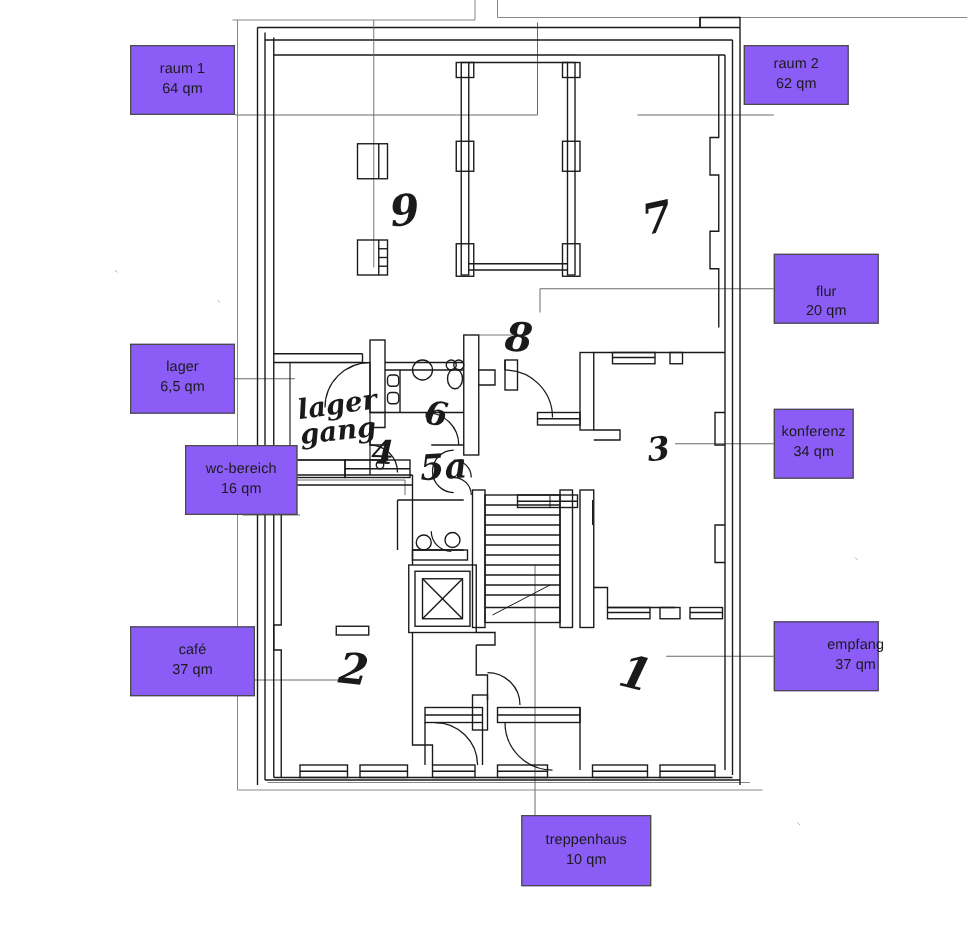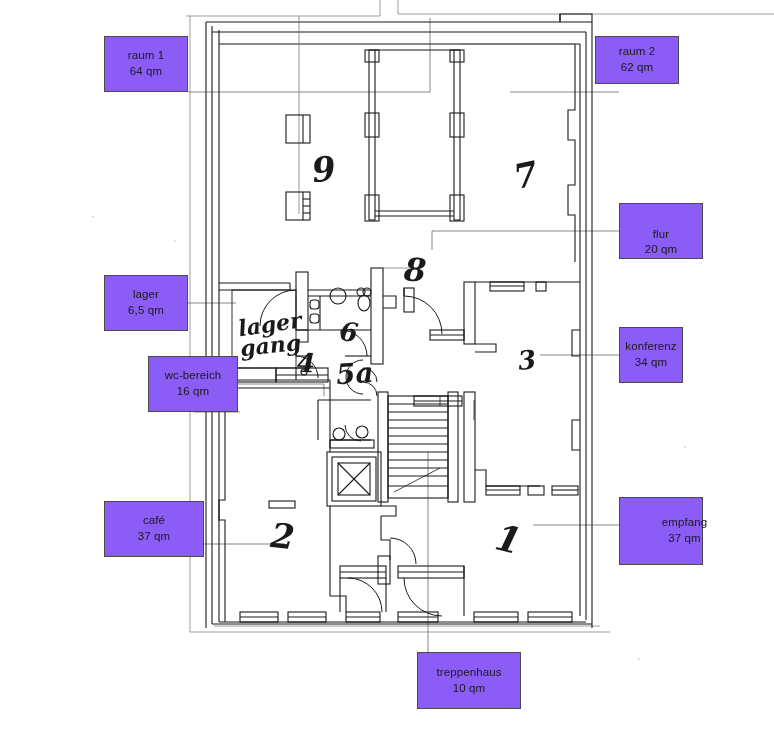--- a/index.html
+++ b/index.html
@@ -361,21 +361,21 @@
         <span class="carea">34 qm</span>
       </div>
       <div class="callout" style="left: 104px; top: 356px; width: 90px; height: 56px; border-color: rgb(74, 74, 74); margin-left: 44px;">
         <span class="cname">wc-bereich</span>
         <span class="carea">16 qm</span>
       </div>
       <div class="callout" style="left: 104px; top: 501px; width: 100px; height: 56px; border-color: rgb(74, 74, 74);">
         <span class="cname">café</span>
         <span class="carea">37 qm</span>
       </div>
-      <div class="callout" style="left: 619px; top: 497px; width: 84px; height: 68px; border-color: rgb(74, 74, 74); padding-left: 47px;">
+      <div class="callout" style="left: 619px; top: 497px; width: 84px; height: 56px; border-color: rgb(74, 74, 74); padding-left: 47px;">
         <span class="cname">empfang</span>
         <span class="carea">37 qm</span>
       </div>
       <div class="callout" style="left: 417px; top: 652px; width: 104px; height: 57px; border-color: rgb(74, 74, 74);">
         <span class="cname">treppenhaus</span>
         <span class="carea">10 qm</span>
       </div>
     </div>
 
 </div>

